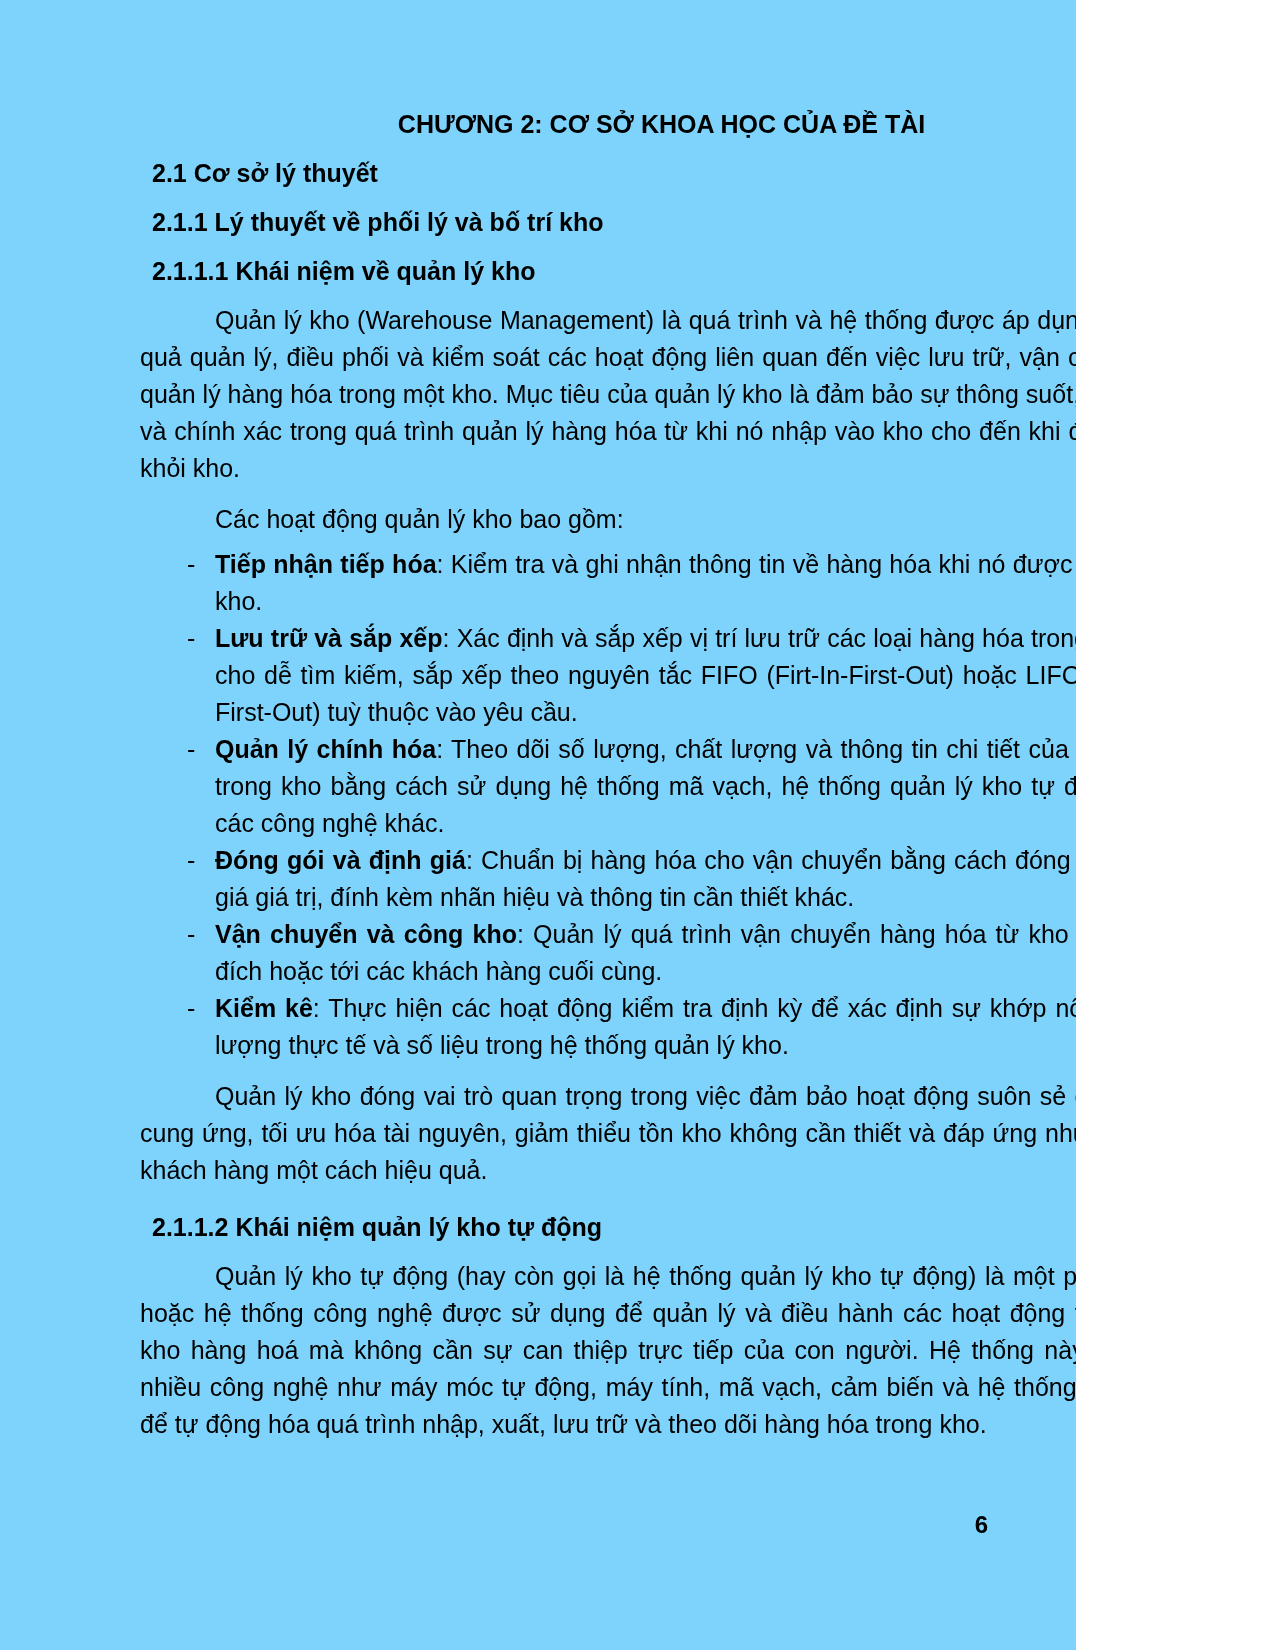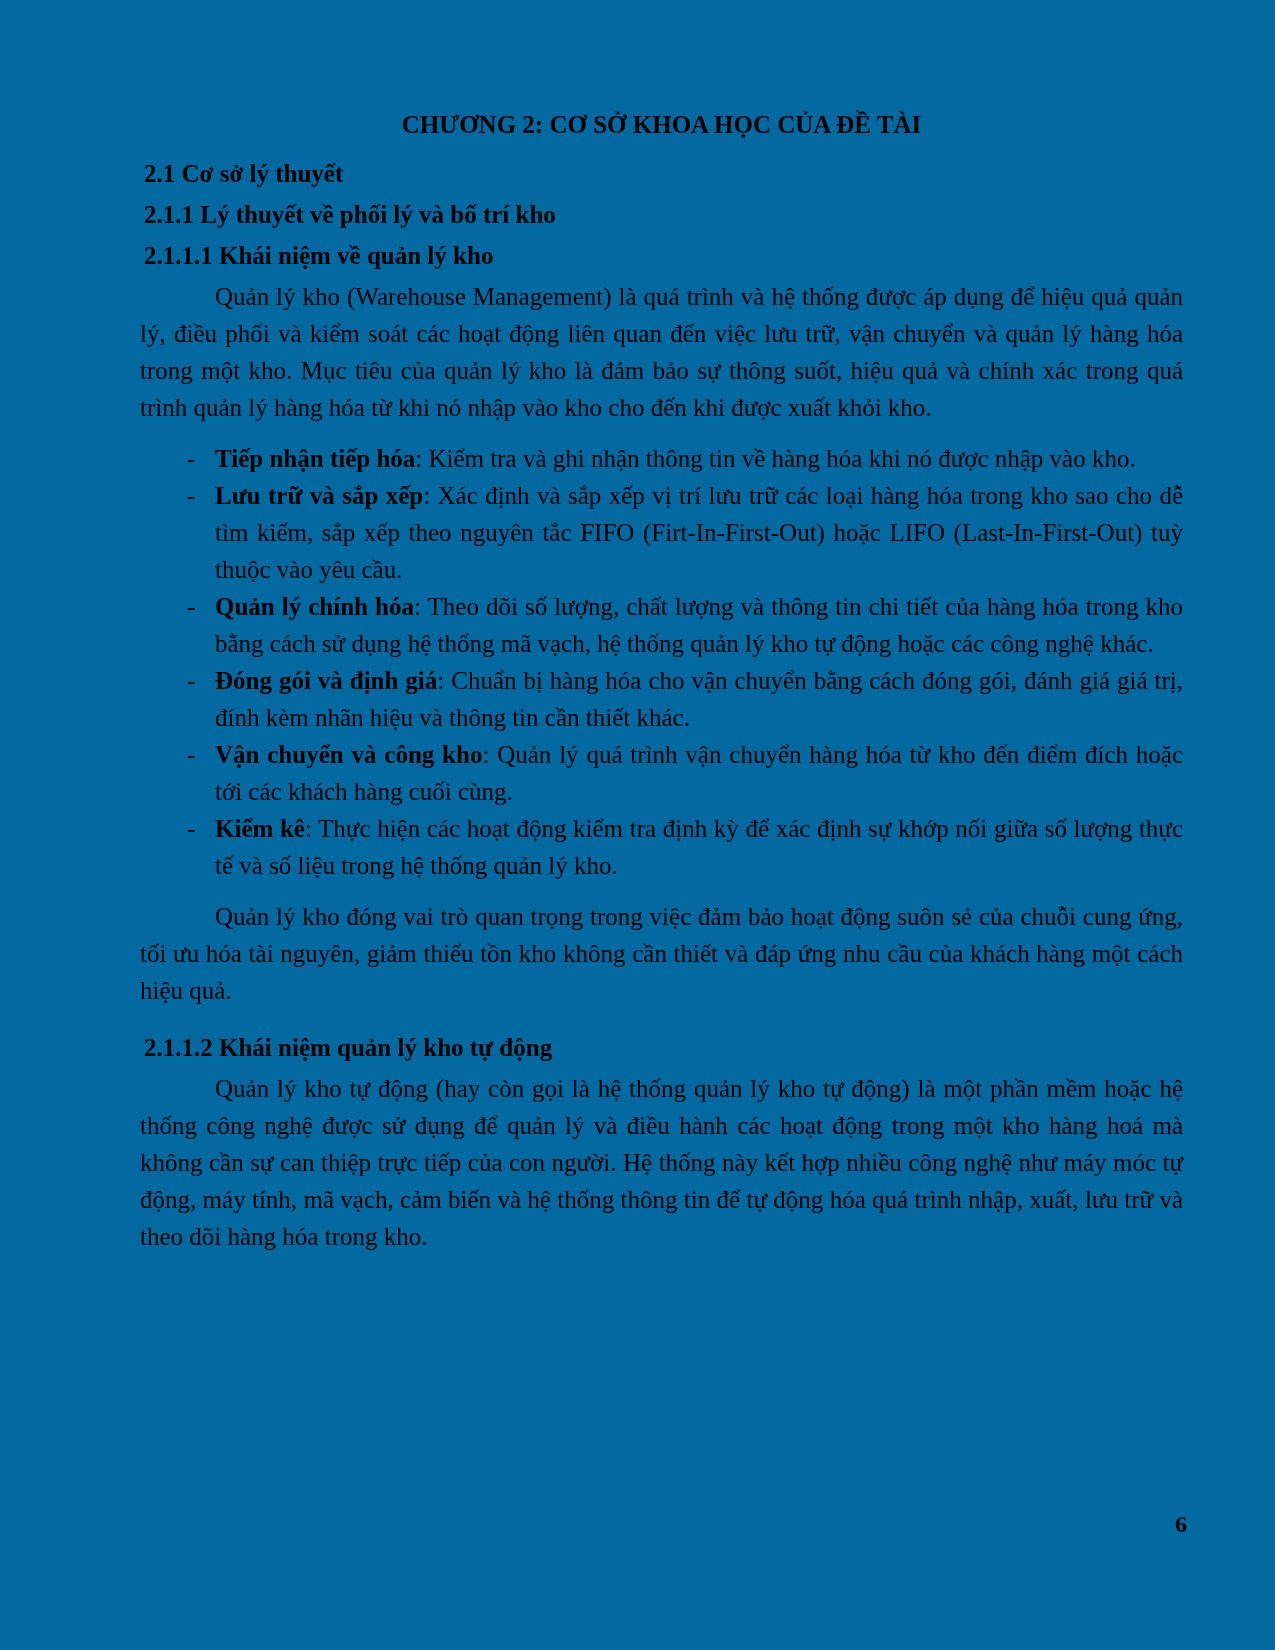--- a/index.html
+++ b/index.html
@@ -2,43 +2,43 @@
 <html><head>
 <meta charset="utf-8">
 <style>
   html, body {
     margin: 0;
     padding: 0;
     background: #ffffff;
   }
   .page {
     position: relative;
-    width: 1275px;
+    width: 1076px;
     height: 1650px;
-    background: #0369a1;
+    background: #7dd3fc;
     overflow: hidden;
-    font-family: Liberation Serif, serif;
+    font-family: Liberation Sans, sans-serif;
     font-size: 25px;
     line-height: 37px;
     color: #000000;
   }
   .content {
     position: absolute;
     top: 106px;
     left: 140px;
     width: 1043px;
   }
   .chapter-title {
     text-align: center;
     font-weight: bold;
     margin: 0 0 12px 0;
   }
   .heading {
     font-weight: bold;
-    margin: 4px;
+    margin: 12px;
   }
   .para {
     text-align: justify;
     text-indent: 75px;
     margin: 0 0 14px 0;
   }
   .para.no-indent-after {
     margin-bottom: 8px;
   }
   .para.tight {
@@ -78,20 +78,21 @@
   <div class="content">
 
     <div class="chapter-title">CHƯƠNG 2: CƠ SỞ KHOA HỌC CỦA ĐỀ TÀI</div>
 
     <div class="heading">2.1 Cơ sở lý thuyết</div>
     <div class="heading">2.1.1 Lý thuyết về phối lý và bố trí kho</div>
     <div class="heading">2.1.1.1 Khái niệm về quản lý kho</div>
 
     <p class="para">Quản lý kho (Warehouse Management) là quá trình và hệ thống được áp dụng để hiệu quả quản lý, điều phối và kiểm soát các hoạt động liên quan đến việc lưu trữ, vận chuyển và quản lý hàng hóa trong một kho. Mục tiêu của quản lý kho là đảm bảo sự thông suốt, hiệu quả và chính xác trong quá trình quản lý hàng hóa từ khi nó nhập vào kho cho đến khi được xuất khỏi kho.</p>
 
+    <p class="para no-indent-after">Các hoạt động quản lý kho bao gồm:</p>
 
     <div class="bullet-list">
       <div class="bullet-item">
         <span class="marker">-</span><b>Tiếp nhận tiếp hóa</b><span>: Kiểm tra và ghi nhận thông tin về hàng hóa khi nó được nhập vào kho.</span>
       </div>
       <div class="bullet-item">
         <span class="marker">-</span><b>Lưu trữ và sắp xếp</b><span>: Xác định và sắp xếp vị trí lưu trữ các loại hàng hóa trong kho sao cho dễ tìm kiếm, sắp xếp theo nguyên tắc FIFO (Firt-In-First-Out) hoặc LIFO (Last-In-First-Out) tuỳ thuộc vào yêu cầu.</span>
       </div>
       <div class="bullet-item">
         <span class="marker">-</span><b>Quản lý chính hóa</b><span>: Theo dõi số lượng, chất lượng và thông tin chi tiết của hàng hóa trong kho bằng cách sử dụng hệ thống mã vạch, hệ thống quản lý kho tự động hoặc các công nghệ khác.</span>

